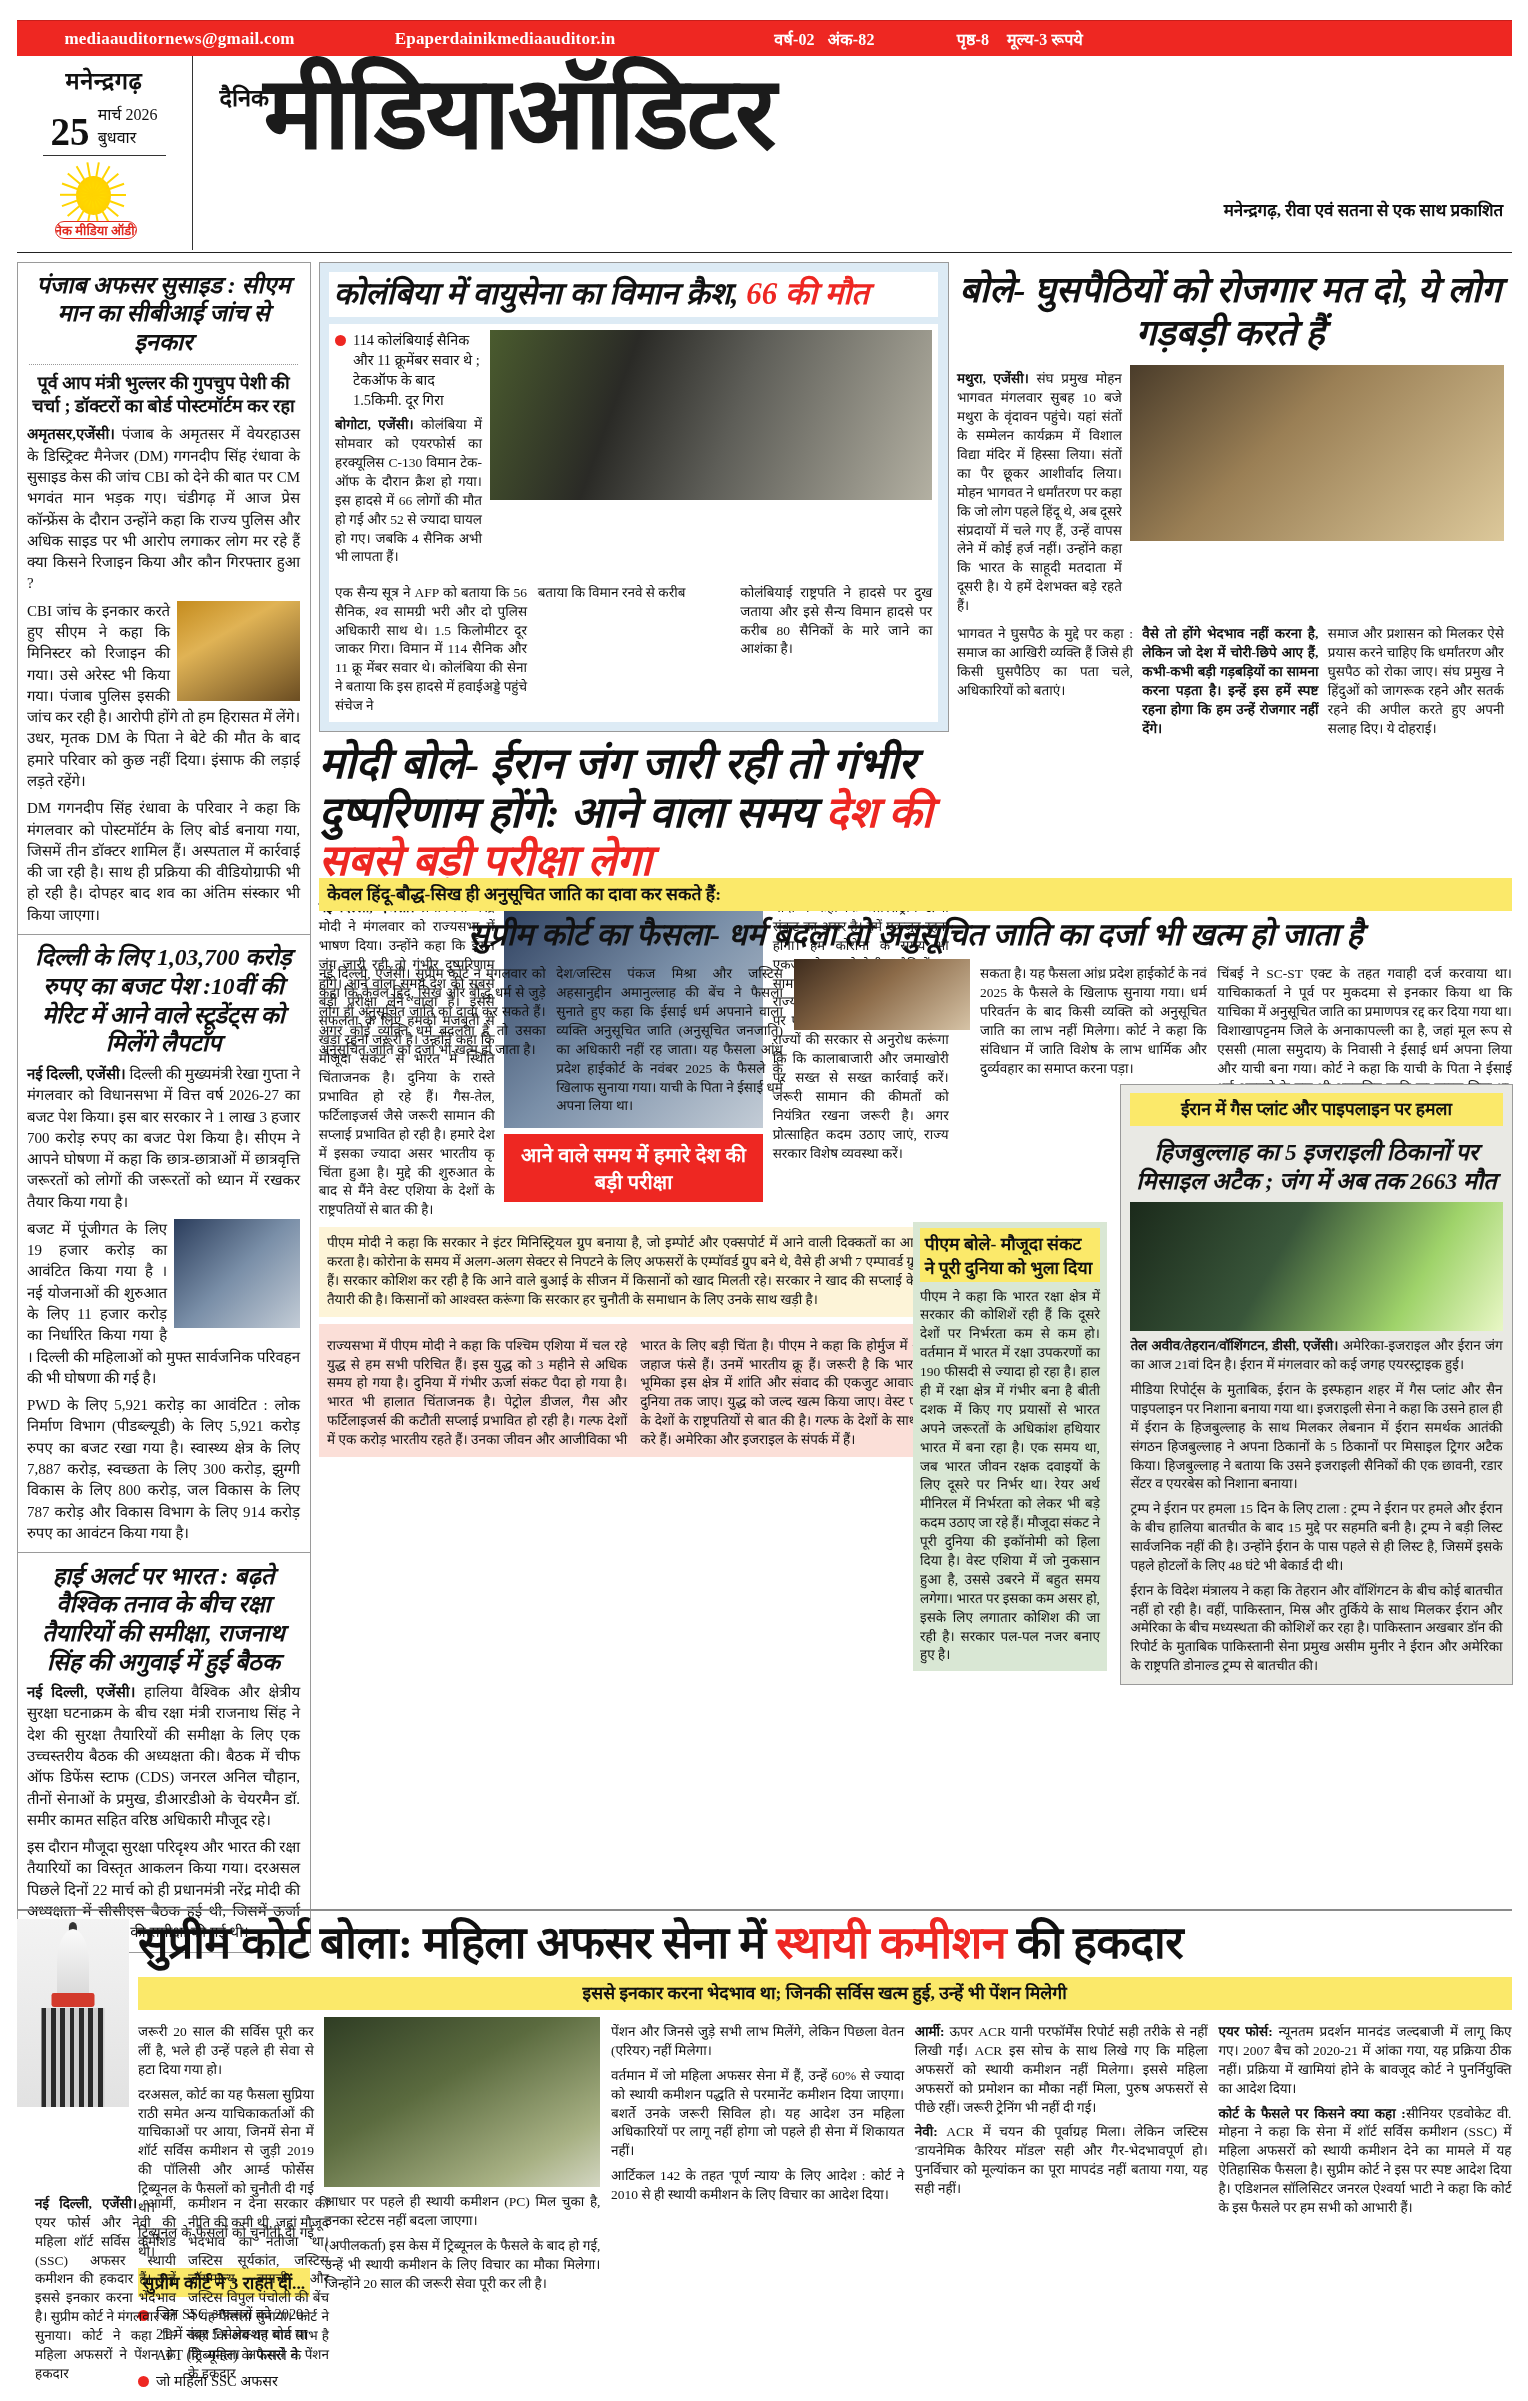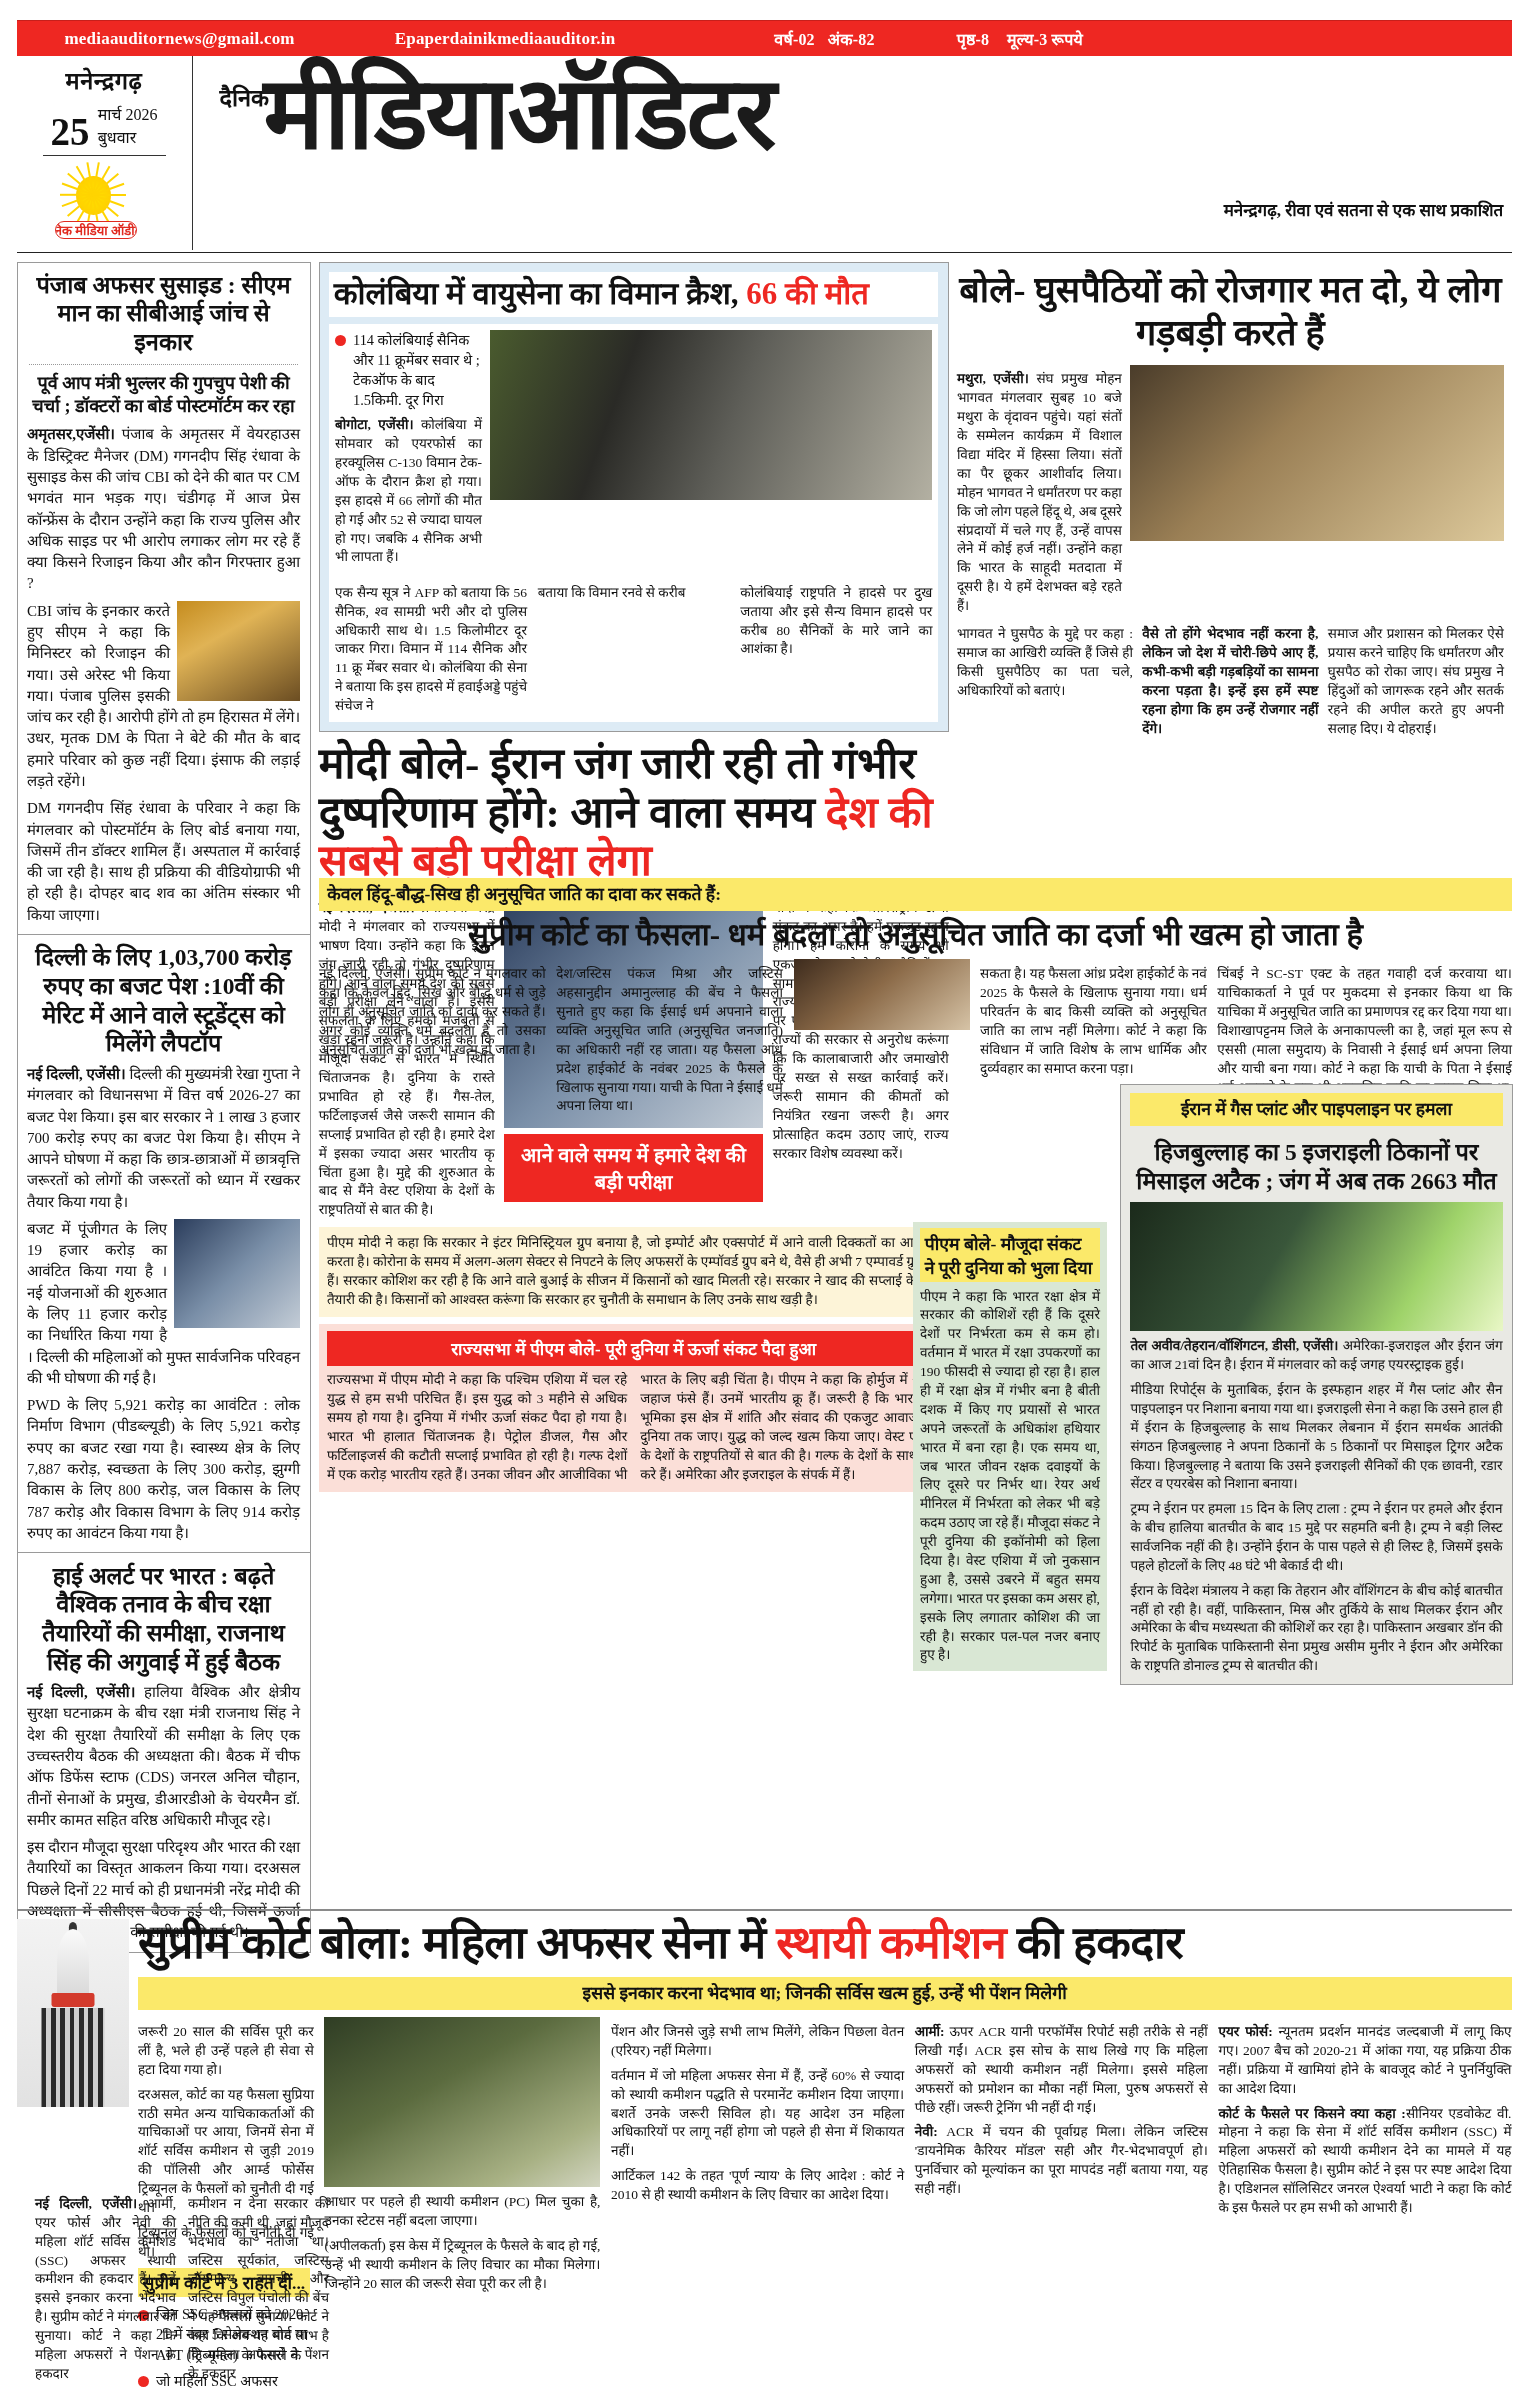--- a/index.html
+++ b/index.html
@@ -74,20 +74,21 @@
   
   .grid { display: flex; gap: 8.2px; margin-top: 8.2px; }
   .col-left { width: 294px; }
   .col-mid  { width: 630px; }
   .col-right{ width: 547px; }
 
   .box { border: 1.2px solid #9a9a9a; padding: 8.2px 9.4px; }
   .hl {
     font-weight: bold; text-align: center; line-height: 1.22;
     font-family: "Liberation Serif", serif;
+    font-style: italic;
   }
   .hl-lg { font-size: 23.5px; }
   .hl-xl { font-size: 31px; }
   .hl-xxl{ font-size: 36px; }
   .hl-huge{ font-size: 43px; }
   .sub {
     font-weight: bold; text-align: center; font-size: 18px; line-height: 1.3; margin-top: 5.9px;
   }
   .dotrule { border-top: 1.2px dotted #999; margin: 7px 2.4px; }
   .body-txt { font-size: 15px; line-height: 1.42; text-align: justify; margin-top: 5.9px; }
@@ -289,21 +290,20 @@
           <div style="flex:1;">
             <div class="photo ph-grad3" style="height:235px;"></div>
             <div class="redbar" style="margin-top:5.9px;">आने वाले समय में हमारे देश की बड़ी परीक्षा</div>
           </div>
           <div style="width:176px;" class="body-txt small">मोदी ने कहा कि अंतरराष्ट्रीय ऊर्जा संकट का असर है। हमें एकजुट रहना होगा। हम कोरोना के समय भी एकजुट थे। इससे ऐसी चुनौतियों का सामना कर सकते हैं। पीएम ने कहा- राज्य सरकार कालाबाजारी-जमाखोरी पर एक्शन लें। पीएम ने कहा कि मैं राज्यों की सरकार से अनुरोध करूंगा कि कि कालाबाजारी और जमाखोरी पर सख्त से सख्त कार्रवाई करें। जरूरी सामान की कीमतों को नियंत्रित रखना जरूरी है। अगर प्रोत्साहित कदम उठाए जाएं, राज्य सरकार विशेष व्यवस्था करें।</div>
         </div>
         <div class="tint-yellow" style="padding:7px 8.2px; margin-top:7px;">
           <div class="body-txt small" style="margin-top:0;">पीएम मोदी ने कहा कि सरकार ने इंटर मिनिस्ट्रियल ग्रुप बनाया है, जो इम्पोर्ट और एक्सपोर्ट में आने वाली दिक्कतों का आकलन करता है। कोरोना के समय में अलग-अलग सेक्टर से निपटने के लिए अफसरों के एम्पॉवर्ड ग्रुप बने थे, वैसे ही अभी 7 एम्पावर्ड ग्रुप बने हैं। सरकार कोशिश कर रही है कि आने वाले बुआई के सीजन में किसानों को खाद मिलती रहे। सरकार ने खाद की सप्लाई के लिए तैयारी की है। किसानों को आश्वस्त करूंगा कि सरकार हर चुनौती के समाधान के लिए उनके साथ खड़ी है।</div>
         </div>
         <div class="tint-pink" style="padding:7px 8.2px; margin-top:7px;">
-          <div class="redbar sm">राज्यसभा में पीएम बोले- पूरी दुनिया में ऊर्जा संकट पैदा हुआ</div>
           <div class="body-txt small twocol" style="margin-top:5.9px;">राज्यसभा में पीएम मोदी ने कहा कि पश्चिम एशिया में चल रहे युद्ध से हम सभी परिचित हैं। इस युद्ध को 3 महीने से अधिक समय हो गया है। दुनिया में गंभीर ऊर्जा संकट पैदा हो गया है। भारत भी हालात चिंताजनक है। पेट्रोल डीजल, गैस और फर्टिलाइजर्स की कटौती सप्लाई प्रभावित हो रही है। गल्फ देशों में एक करोड़ भारतीय रहते हैं। उनका जीवन और आजीविका भी भारत के लिए बड़ी चिंता है। पीएम ने कहा कि होर्मुज में अनेक जहाज फंसे हैं। उनमें भारतीय क्रू हैं। जरूरी है कि भारत की भूमिका इस क्षेत्र में शांति और संवाद की एकजुट आवाज पूरी दुनिया तक जाए। युद्ध को जल्द खत्म किया जाए। वेस्ट एशिया के देशों के राष्ट्रपतियों से बात की है। गल्फ के देशों के साथ बात करे हैं। अमेरिका और इजराइल के संपर्क में हैं।</div>
         </div>
       </div>
 
     </div>
 
     <div class="col-right">
 
       <div>
         <div class="hl hl-xxl" style="margin-top:7px;">बोले- घुसपैठियों को रोजगार मत दो, ये लोग गड़बड़ी करते हैं</div>

